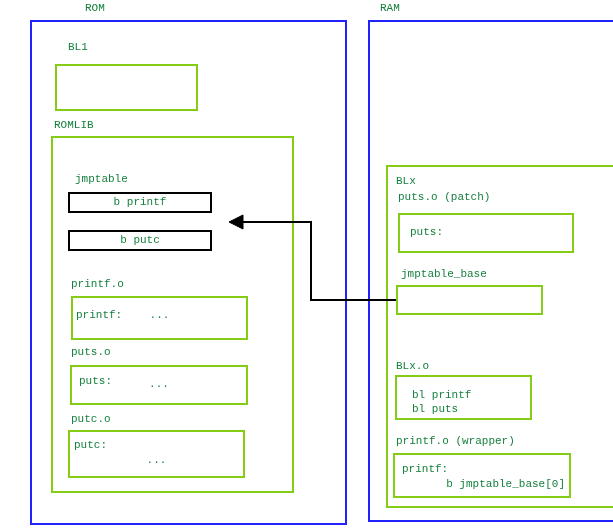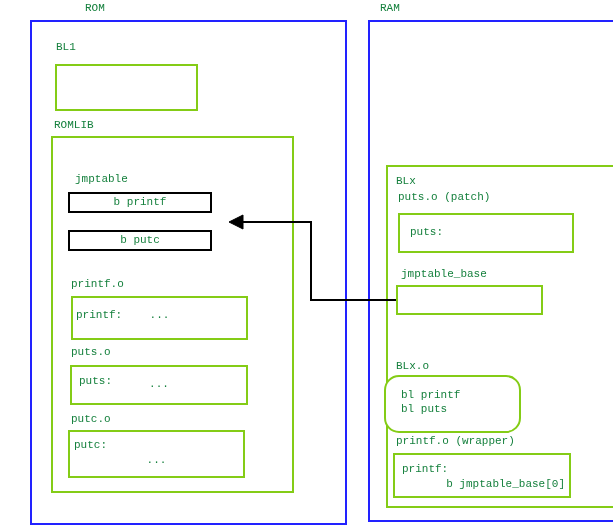--- a/index.html
+++ b/index.html
@@ -19,21 +19,21 @@
   svg.overlay{position:absolute;left:0;top:0;pointer-events:none;}
 </style>
 </head>
 <body>
 
 <div id="canvas">
 
   <div class="lbl" style="left:57px;top:2px;">ROM</div>
   <div class="frame" style="left:2px;top:20px;width:317px;height:505px;"></div>
 
-  <div class="lbl" style="left:28px;top:41px;">BL1</div>
+  <div class="lbl" style="left:40px;top:41px;">BL1</div>
   <div class="bbox" style="left:27px;top:64px;width:143px;height:47px;"></div>
 
   <div class="lbl" style="left:26px;top:119px;">ROMLIB</div>
   <div class="bbox" style="left:23px;top:136px;width:243px;height:357px;background:transparent;"></div>
 
   <div class="lbl" style="left:47px;top:173px;text-align:center;">jmptable</div>
   <div class="cell" style="top:192px;">b printf</div>
   <div class="cell" style="top:230px;">b putc</div>
 
   <div class="lbl" style="left:43px;top:278px;">printf.o</div>
@@ -62,21 +62,21 @@
 
   <div class="lbl" style="left:370px;top:191px;">puts.o (patch)</div>
   <div class="bbox" style="left:370px;top:213px;width:176px;height:40px;">
     <span class="boxtext" style="left:10px;top:11px;">puts:</span>
   </div>
 
   <div class="lbl" style="left:373px;top:268px;">jmptable_base</div>
   <div class="bbox" style="left:368px;top:285px;width:147px;height:30px;"></div>
 
   <div class="lbl" style="left:368px;top:360px;">BLx.o</div>
-  <div class="bbox" style="left:356px;top:375px;width:137px;height:58px;border-radius:15px;">
+  <div class="bbox" style="left:367px;top:375px;width:137px;height:45px;">
     <span class="boxtext" style="left:15px;top:12px;">bl printf</span>
     <span class="boxtext" style="left:15px;top:26px;">bl puts</span>
   </div>
 
   <div class="lbl" style="left:368px;top:435px;">printf.o (wrapper)</div>
   <div class="bbox" style="left:365px;top:453px;width:178px;height:45px;">
     <span class="boxtext" style="left:7px;top:8px;">printf:</span>
     <span class="boxtext" style="right:4px;top:23px;">b jmptable_base[0]</span>
   </div>
 

